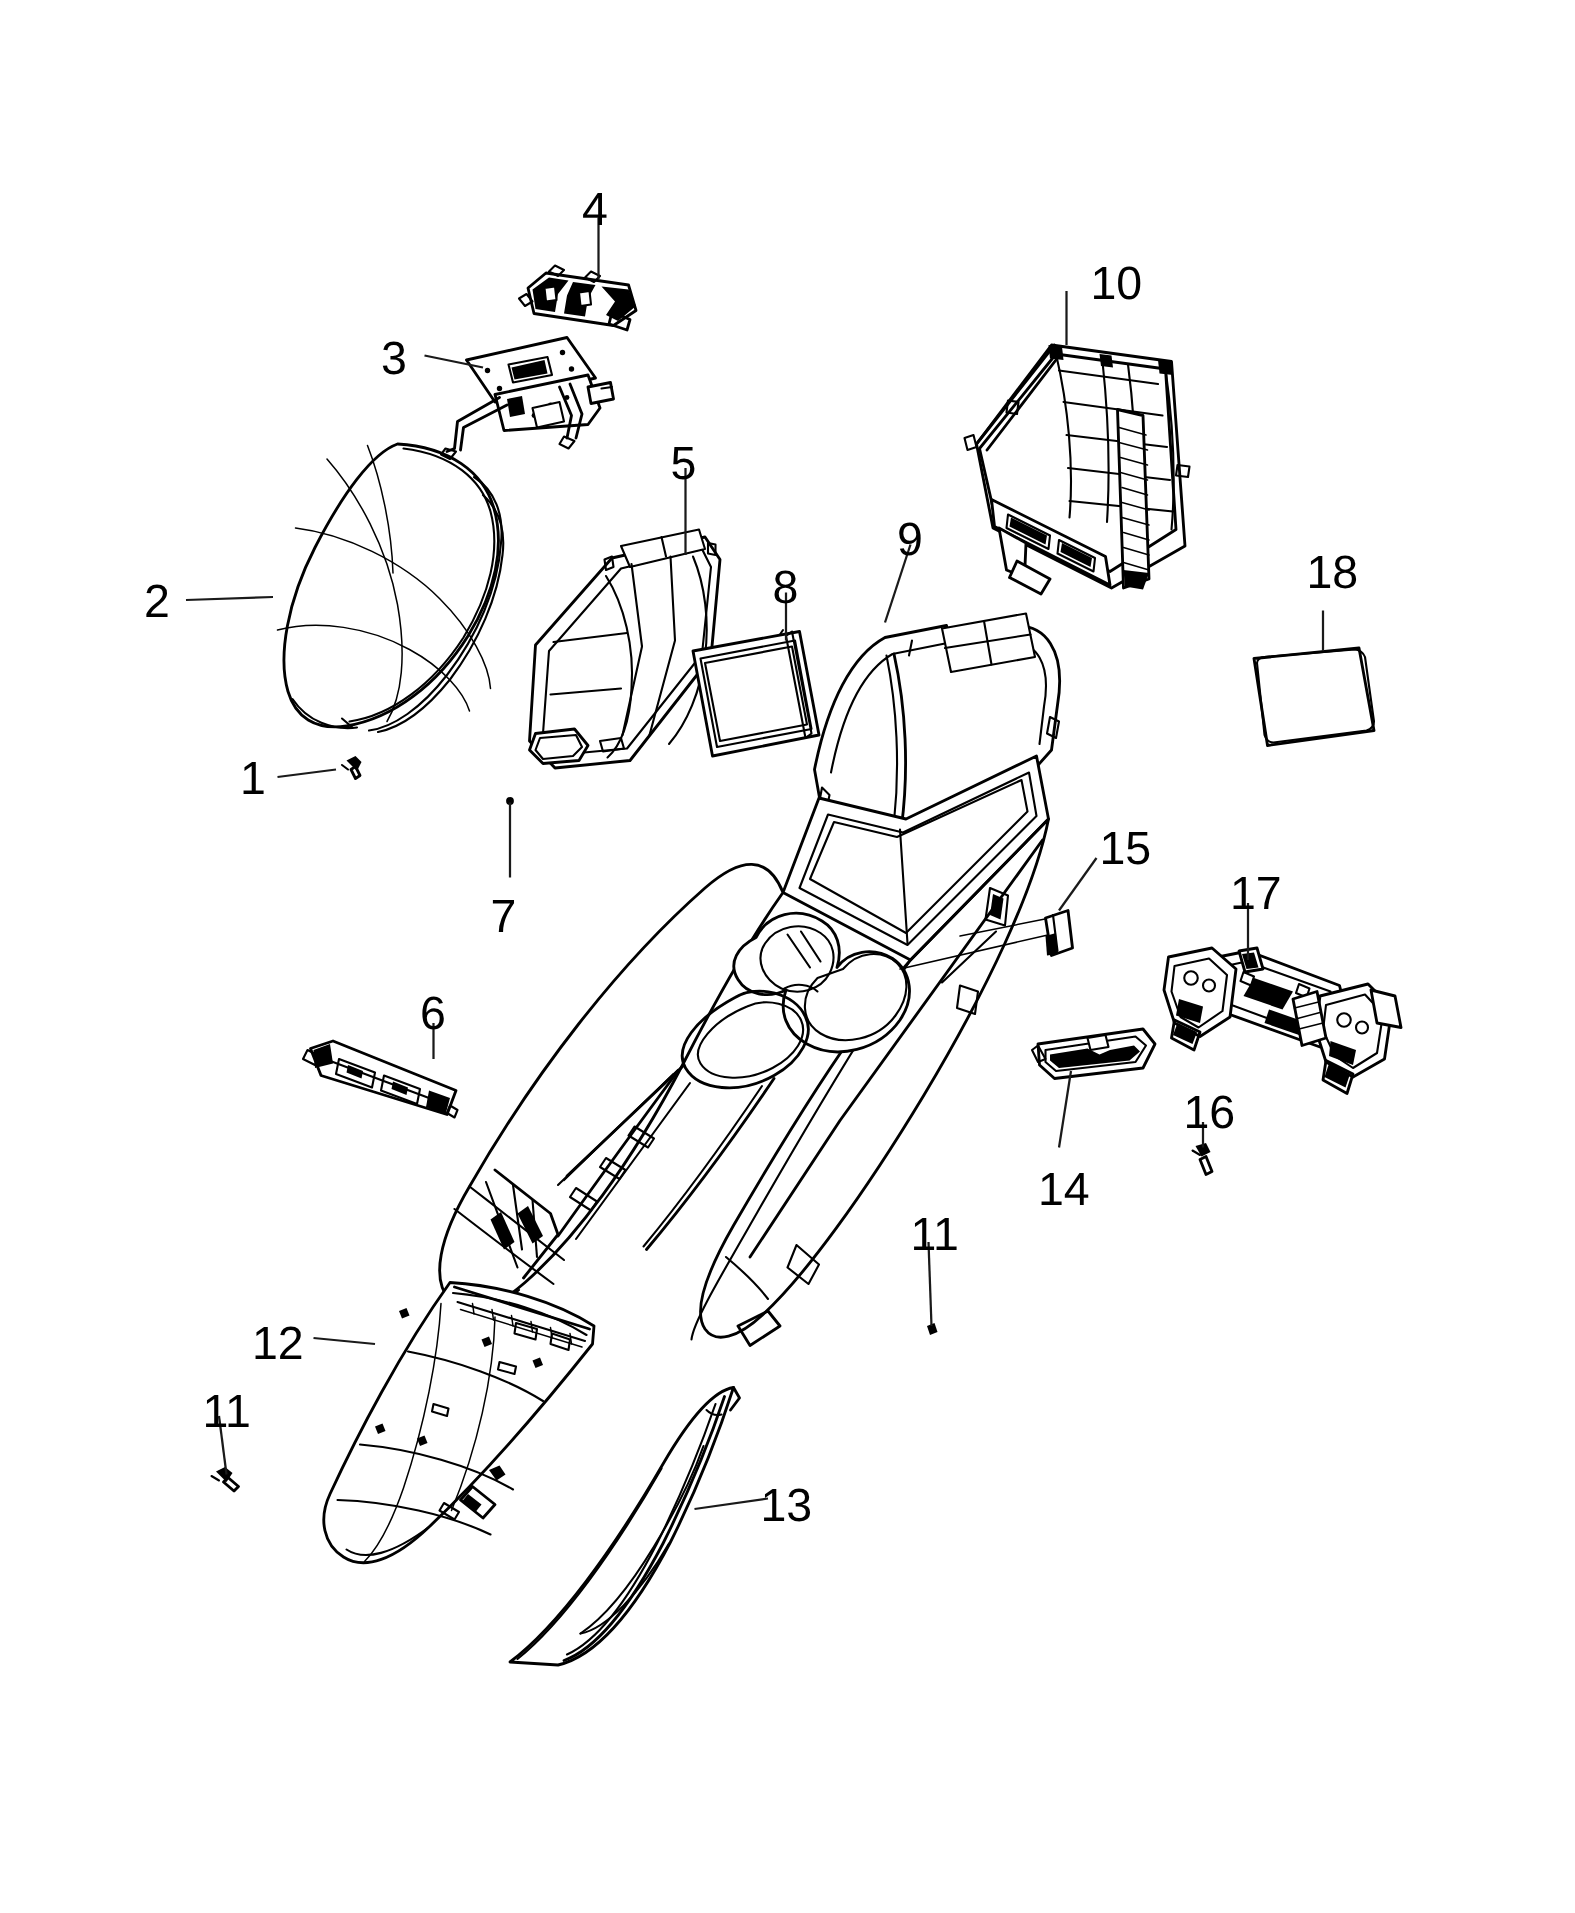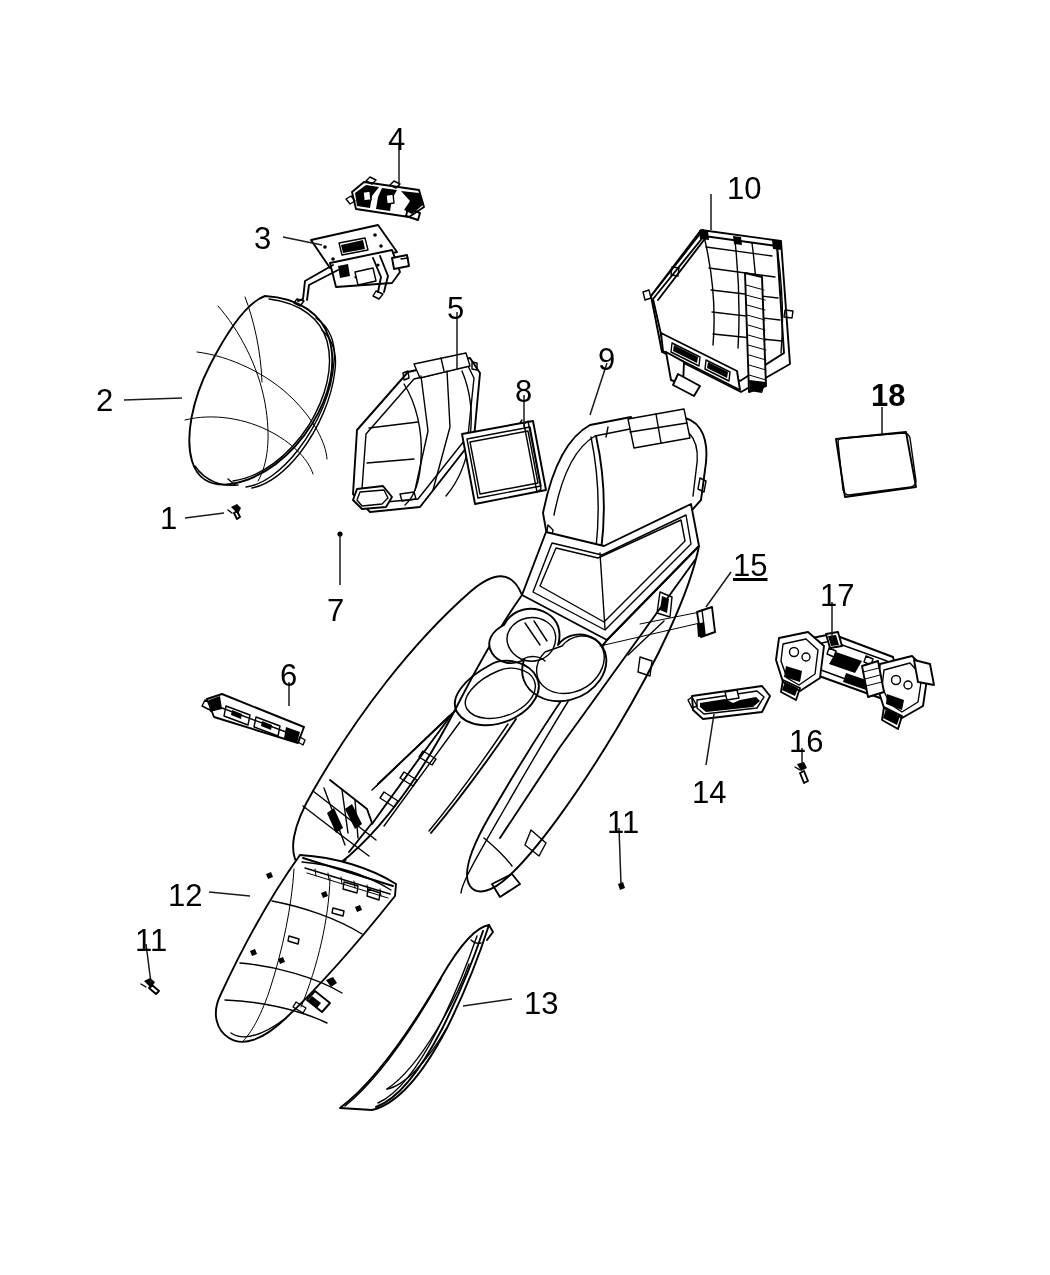--- a/index.html
+++ b/index.html
@@ -454,21 +454,21 @@
       <div class="callout" style="left: 388px; top: 124px;">4</div>
       <div class="callout" style="left: 447px; top: 293px;">5</div>
       <div class="callout" style="left: 280px; top: 660px;">6</div>
       <div class="callout" style="left: 327px; top: 595px;">7</div>
       <div class="callout" style="left: 515px; top: 376px;">8</div>
       <div class="callout" style="left: 598px; top: 344px;">9</div>
       <div class="callout" style="left: 700px; top: 173px; margin-left: 27px;">10</div>
       <div class="callout" style="left: 607px; top: 807px;">11</div>
       <div class="callout" style="left: 135px; top: 925px;">11</div>
       <div class="callout" style="left: 168px; top: 880px;">12</div>
-      <div class="callout" style="left: 524px; top: 988px;">13</div>
+      <div class="callout" style="left: 507px; top: 988px;">13</div>
       <div class="callout" style="left: 692px; top: 777px;">14</div>
-      <div class="callout" style="left: 733px; top: 550px; text-decoration: underline;">15</div>
+      <div class="callout" style="left: 733px; top: 550px;">15</div>
       <div class="callout" style="left: 789px; top: 726px; text-align: center;">16</div>
       <div class="callout" style="left: 820px; top: 580px; text-align: center;">17</div>
-      <div class="callout" style="left: 871px; top: 380px; font-weight: bold;">18</div>
+      <div class="callout" style="left: 871px; top: 366px;">18</div>
     </div>
 
 </div>
 
 </body></html>

